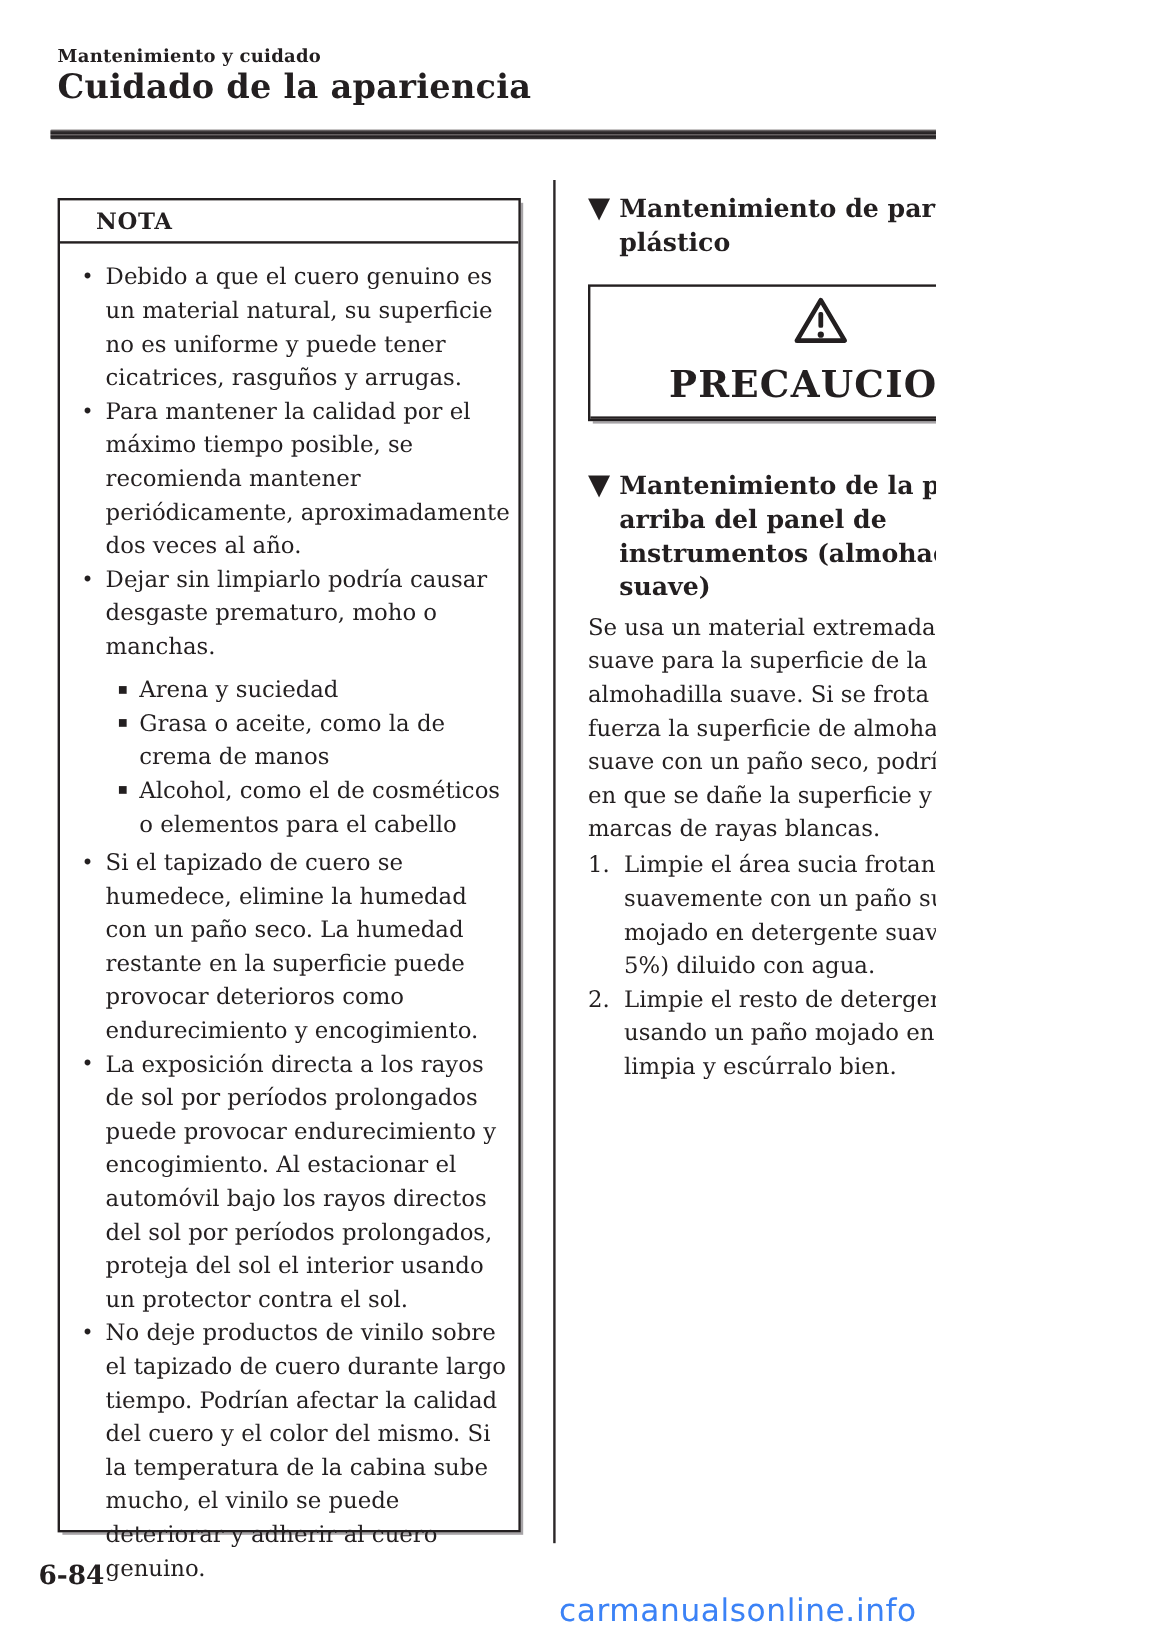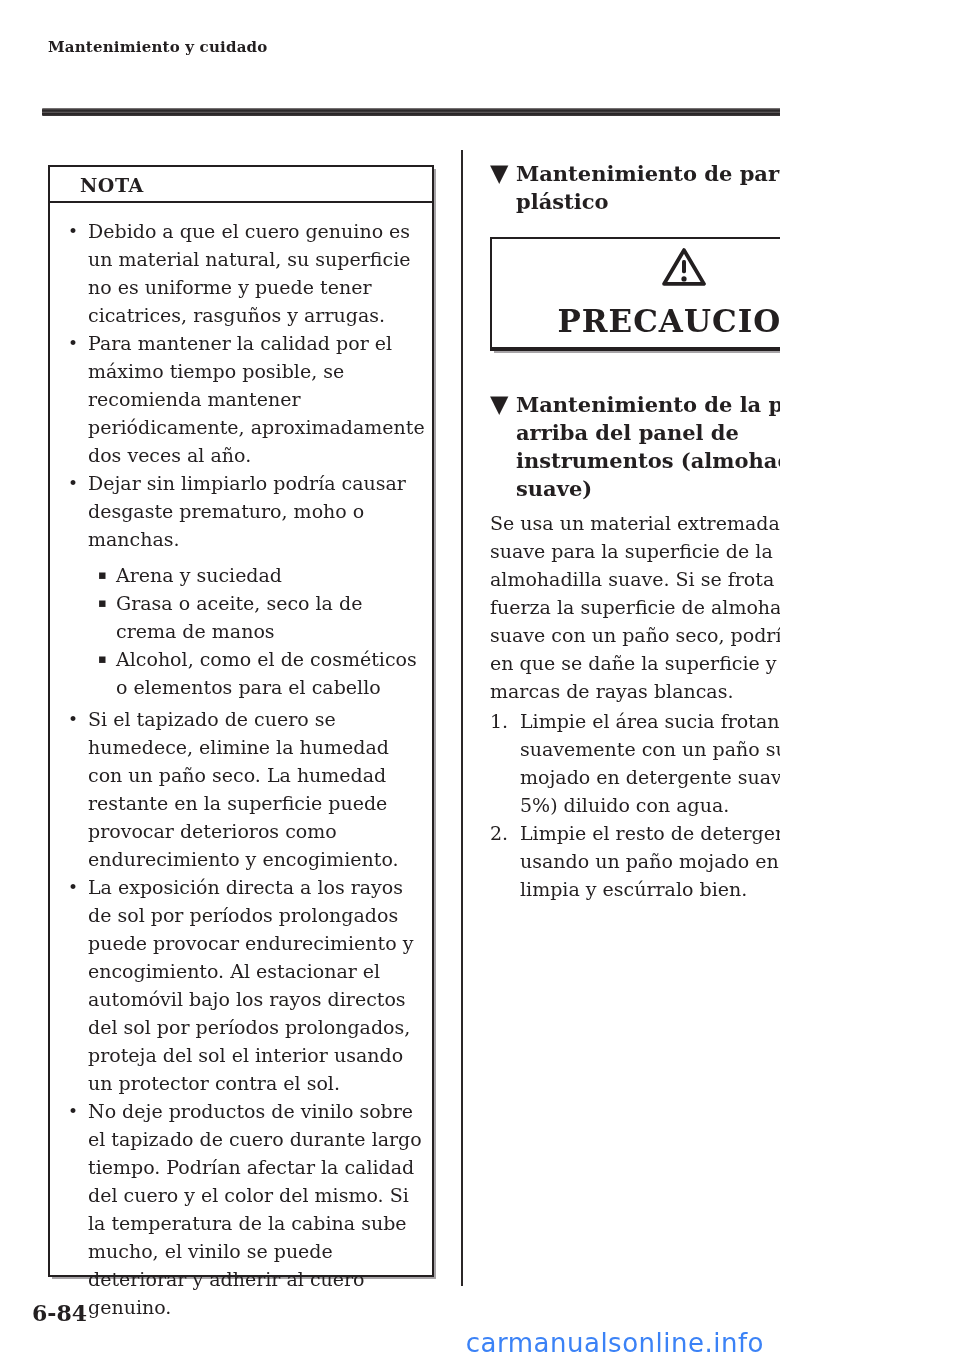--- a/index.html
+++ b/index.html
@@ -61,20 +61,21 @@
     font-size:26px;color:#3b82f6;letter-spacing:.5px;
   }
   .warn-svg{display:block;}
 </style>
 </head>
 <body>
 
 <div class="page">
 
   <div class="eyebrow">Mantenimiento y cuidado</div>
+  <h1 class="page-title">Cuidado de la apariencia</h1>
   <div class="title-rule"></div>
 
   <div class="col-divider"></div>
 
   <section class="nota-box">
     <div class="nota-header">NOTA</div>
     <div class="nota-body">
       <ul class="plain">
         <li class="n-item">
           <span class="marker">•</span>
@@ -89,21 +90,21 @@
           <span class="btext">
             <div>Dejar sin limpiarlo podría causar desgaste prematuro, moho o manchas.</div>
           </span>
         </li>
         <li class="n-item sub sub-first">
           <span class="marker">▪</span>
           <span class="btext">Arena y suciedad</span>
         </li>
         <li class="n-item sub">
           <span class="marker">▪</span>
-          <span class="btext">Grasa o aceite, seco la de crema de manos</span>
+          <span class="btext">Grasa o aceite, como la de crema de manos</span>
         </li>
         <li class="n-item sub sub-last">
           <span class="marker">▪</span>
           <span class="btext">Alcohol, como el de cosméticos o elementos para el cabello</span>
         </li>
         <li class="n-item">
           <span class="marker">•</span>
           <span class="btext">Si el tapizado de cuero se humedece, elimine la humedad con un paño seco. La humedad restante en la superficie puede provocar deterioros como endurecimiento y encogimiento.</span>
         </li>
         <li class="n-item">

